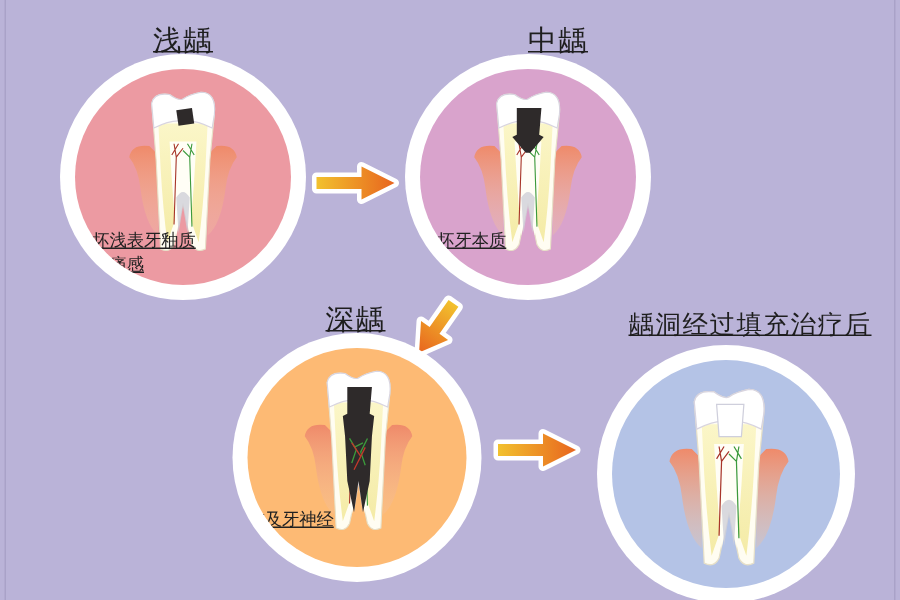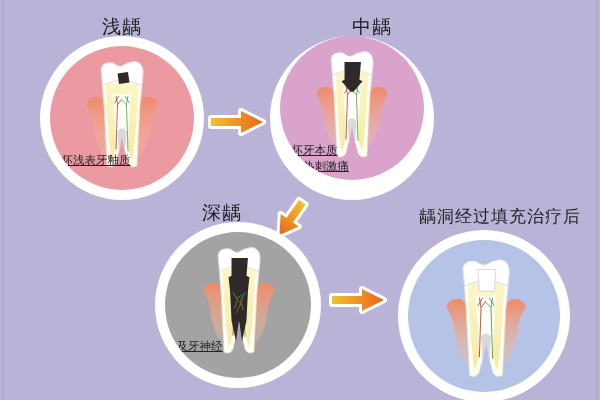--- a/index.html
+++ b/index.html
@@ -15,20 +15,21 @@
     .frame-line.left { left: 3px; }
     .frame-line.right { right: 3px; }
     .stage { position: absolute; }
     .stage-title {
       position: absolute;
       font-size: 19px;
       color: #1e1e1e;
       white-space: nowrap;
       transform: translateX(-50%);
       letter-spacing: 1px;
+      text-decoration: underline;
     }
     .circle {
       position: absolute;
       border-radius: 50%;
       background: #ffffff;
     }
     .circle-inner {
       position: absolute;
       border-radius: 50%;
       overflow: hidden;
@@ -88,57 +89,57 @@
 <div class="stage">
   <div class="stage-title" style="left:122px; top:14px;">浅龋</div>
   <div class="circle" style="left:40px; top:36px; width:164px; height:164px;">
     <div class="circle-inner" style="left:10px; top:10px; width:144px; height:144px; background:#ec9aa2;">
       <svg class="tooth" style="left:34px; top:14px;" width="76" height="112" viewBox="0 0 100 150">
         <use href="#tooth-base"></use>
         <path d="M44 18 L58 16 L60 30 L46 32 Z" fill="#2e2a2a"></path>
       </svg>
       <div class="caption" style="top:106px;">
         <div>破坏浅表牙釉质</div>
+        <div>尚无痛感</div>
       </div>
     </div>
   </div>
 </div>
 
 <svg class="arrow" style="left:207px; top:108px;" width="60" height="28" viewBox="0 0 60 28">
   <path d="M4 10 L34 10 L34 3 L56 14 L34 25 L34 18 L4 18 Z" fill="#fff" stroke="#fff" stroke-width="6" stroke-linejoin="round"></path>
   <path d="M4 10 L34 10 L34 3 L56 14 L34 25 L34 18 L4 18 Z" fill="url(#arrowGrad)"></path>
 </svg>
 
 <div class="stage">
   <div class="stage-title" style="left:372px; top:14px;">中龋</div>
   <div class="circle" style="left:270px; top:36px; width:164px; height:164px;">
-    <div class="circle-inner" style="left:10px; top:0; width:144px; height:144px; background:#d9a3cc;">
+    <div class="circle-inner" style="left:10px; top:10px; width:144px; height:144px; background:#d9a3cc;">
       <svg class="tooth" style="left:34px; top:14px;" width="76" height="112" viewBox="0 0 100 150">
         <use href="#tooth-base"></use>
         <path d="M40 16 L62 16 L60 40 L64 42 L52 56 L48 56 L36 42 L40 40 Z" fill="#2e2a2a"></path>
       </svg>
       <div class="caption" style="top:106px;">
         <div>破坏牙本质</div>
-        <div>有冷热刺激痛</div>
       </div>
     </div>
   </div>
 </div>
 
 <svg class="arrow" style="left:272px; top:192px;" width="40" height="50" viewBox="0 0 40 50">
   <g transform="rotate(125 20 25)">
     <path d="M2 21 L24 21 L24 14 L42 25 L24 36 L24 29 L2 29 Z" fill="#fff" stroke="#fff" stroke-width="6" stroke-linejoin="round"></path>
     <path d="M2 21 L24 21 L24 14 L42 25 L24 36 L24 29 L2 29 Z" fill="url(#arrowGrad)"></path>
   </g>
 </svg>
 
 <div class="stage">
-  <div class="stage-title" style="left:222px; top:200px;">深龋</div>
+  <div class="stage-title" style="left:237px; top:200px;">深龋</div>
   <div class="circle" style="left:155px; top:222px; width:166px; height:166px;">
-    <div class="circle-inner" style="left:10px; top:10px; width:146px; height:146px; background:#a3a3a3;">
+    <div class="circle-inner" style="left:10px; top:10px; width:146px; height:146px; background:#fdba74;">
       <svg class="tooth" style="left:36px; top:14px;" width="76" height="112" viewBox="0 0 100 150">
         <use href="#tooth-base"></use>
         <path d="M40 16 L62 16 L60 40 L64 42 L62 60 L60 100 L54 128 L50 100 L46 128 L40 100 L38 60 L36 42 L40 40 Z" fill="#2e2a2a"></path>
         <path d="M42 62 L48 72 L44 84 M58 62 L52 74 L56 86 M46 70 L54 66" stroke="#3c9a3c" stroke-width="1.2" fill="none"></path>
         <path d="M44 66 L52 78 L46 90 M56 70 L50 82" stroke="#c0392b" stroke-width="1.2" fill="none"></path>
       </svg>
       <div class="caption" style="top:106px;">
         <div>伤及牙神经</div>
       </div>
     </div>

